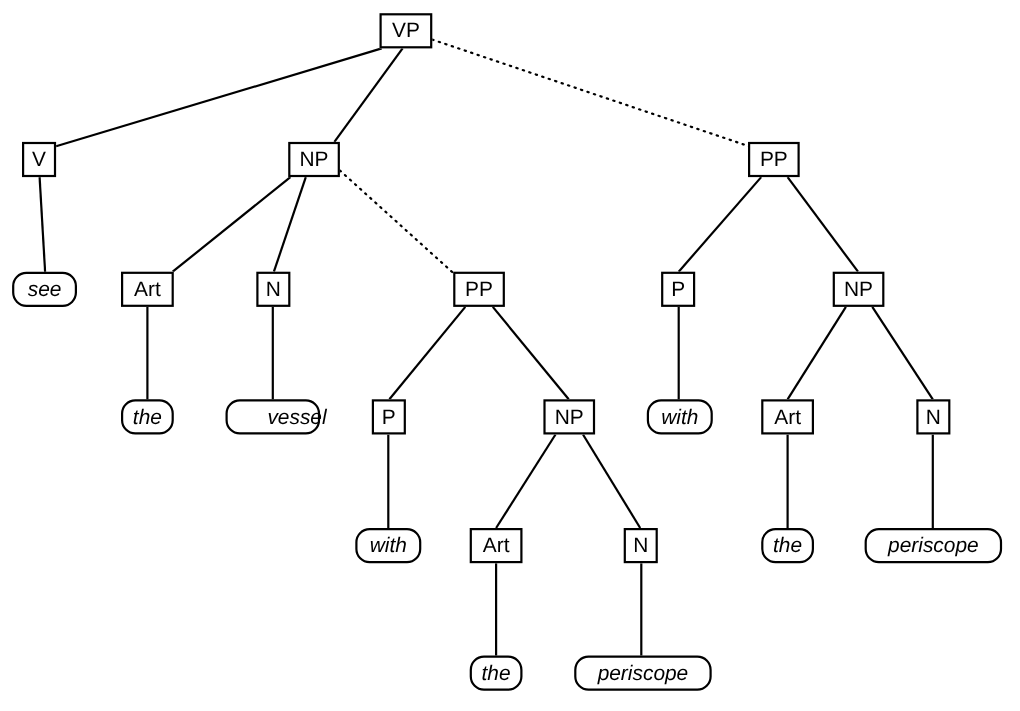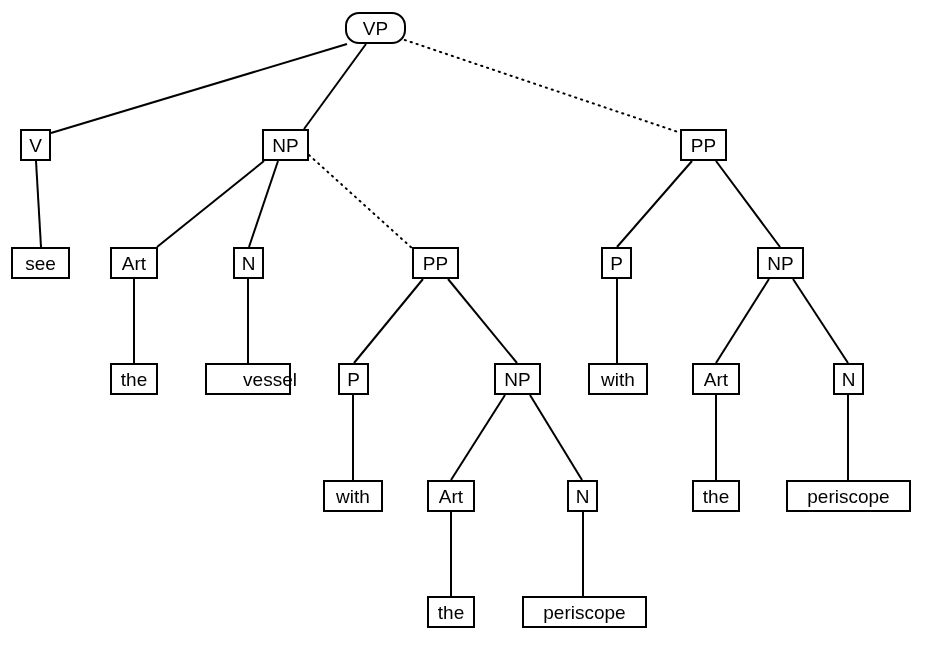--- a/index.html
+++ b/index.html
@@ -33,20 +33,22 @@
     align-items: center;
     justify-content: center;
     font-family: "Liberation Sans", sans-serif;
     font-size: 19px;
     line-height: 1;
     color: #000000;
     white-space: nowrap;
     z-index: 5;
   }
   .node-box.leaf {
+    font-style: italic;
+    border-radius: 13px;
   }
   .node-box.cat {
     font-style: normal;
   }
 </style>
 </head>
 <body>
 
 <div id="tree-canvas">
   <svg class="edges" viewBox="0 0 927 646" xmlns="http://www.w3.org/2000/svg">
@@ -68,21 +70,21 @@
       <line x1="583" y1="512" x2="583" y2="596" stroke="#000000" stroke-width="2"></line>
       <line x1="692" y1="161" x2="617" y2="247" stroke="#000000" stroke-width="2"></line>
       <line x1="716" y1="161" x2="780" y2="247" stroke="#000000" stroke-width="2"></line>
       <line x1="617" y1="279" x2="617" y2="363" stroke="#000000" stroke-width="2"></line>
       <line x1="769" y1="279" x2="716" y2="363" stroke="#000000" stroke-width="2"></line>
       <line x1="793" y1="279" x2="848" y2="363" stroke="#000000" stroke-width="2"></line>
       <line x1="716" y1="395" x2="716" y2="480" stroke="#000000" stroke-width="2"></line>
       <line x1="848" y1="395" x2="848" y2="480" stroke="#000000" stroke-width="2"></line>
     </svg>
   <div id="nodes-layer">
-      <div class="node-box cat" style="left: 345px; top: 12px; width: 61px; height: 32px; border-radius: 14px;">VP</div>
+      <div class="node-box cat" style="left: 345px; top: 12px; width: 48px; height: 32px;">VP</div>
       <div class="node-box cat" style="left: 20px; top: 129px; width: 31px; height: 32px;">V</div>
       <div class="node-box cat" style="left: 262px; top: 129px; width: 47px; height: 32px;">NP</div>
       <div class="node-box cat" style="left: 680px; top: 129px; width: 47px; height: 32px;">PP</div>
       <div class="node-box leaf" style="left: 11px; top: 247px; width: 59px; height: 32px;">see</div>
       <div class="node-box cat" style="left: 110px; top: 247px; width: 48px; height: 32px;">Art</div>
       <div class="node-box cat" style="left: 233px; top: 247px; width: 31px; height: 32px;">N</div>
       <div class="node-box cat" style="left: 412px; top: 247px; width: 47px; height: 32px;">PP</div>
       <div class="node-box cat" style="left: 601px; top: 247px; width: 31px; height: 32px;">P</div>
       <div class="node-box cat" style="left: 757px; top: 247px; width: 47px; height: 32px;">NP</div>
       <div class="node-box leaf" style="left: 110px; top: 363px; width: 48px; height: 32px;">the</div>

